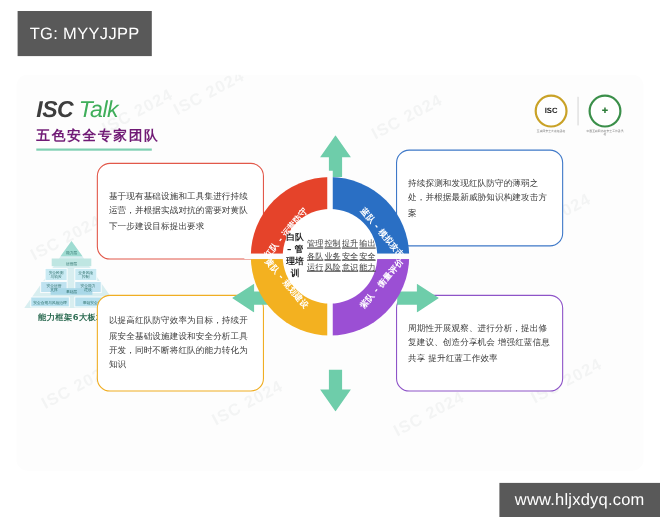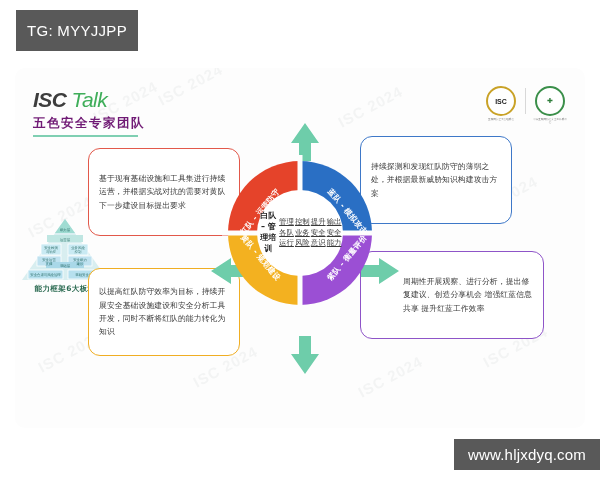--- a/index.html
+++ b/index.html
@@ -184,21 +184,21 @@
 
     <div class="card c-tl" style="left:73px;top:80px;justify-content:center;">
       <div class="txt">基于现有基础设施和工具集进行持续运营，并根据实战对抗的需要对黄队下一步建设目标提出要求</div>
     </div>
     <div class="card c-tr" style="left:345px;top:68px;">
       <div class="txt">持续探测和发现红队防守的薄弱之处，并根据最新威胁知识构建攻击方案</div>
     </div>
     <div class="card c-bl" style="left:73px;top:200px;">
       <div class="txt">以提高红队防守效率为目标，持续开展安全基础设施建设和安全分析工具开发，同时不断将红队的能力转化为知识</div>
     </div>
-    <div class="card c-br" style="left:345px;top:183px;padding-left:32px;">
+    <div class="card c-br" style="left:345px;top:200px;">
       <div class="txt">周期性开展观察、进行分析，提出修复建议、创造分享机会 增强红蓝信息共享 提升红蓝工作效率</div>
     </div>
 
     <svg class="arrow" style="left:230px;top:55px;" width="120" height="38" viewBox="0 0 120 38">
       <path d="M60 0 L74 20 L66 20 L66 38 L54 38 L54 20 L46 20 Z" fill="#6ecdaa"></path>
     </svg>
     <svg class="arrow" style="left:230px;top:268px;" width="120" height="38" viewBox="0 0 120 38">
       <path d="M60 38 L74 18 L66 18 L66 0 L54 0 L54 18 L46 18 Z" fill="#6ecdaa"></path>
     </svg>
     <svg class="arrow" style="left:196px;top:190px;" width="38" height="26" viewBox="0 0 38 26">

